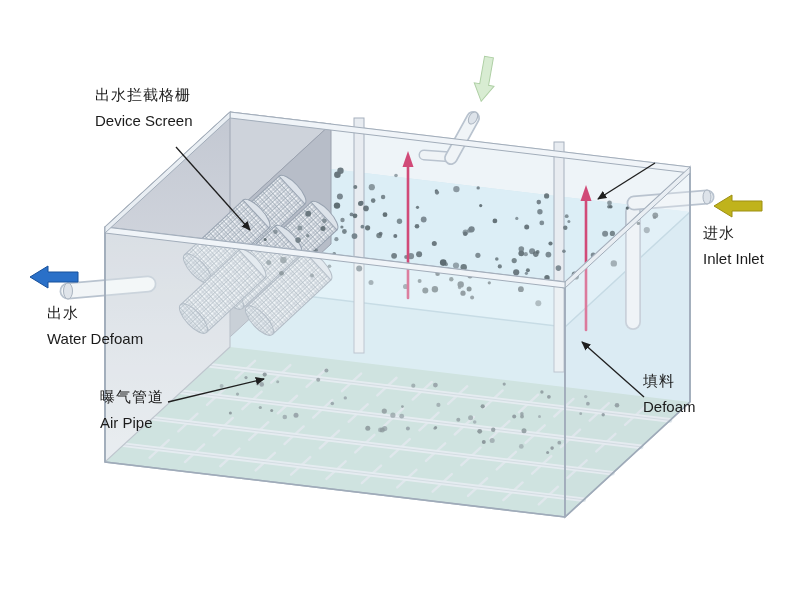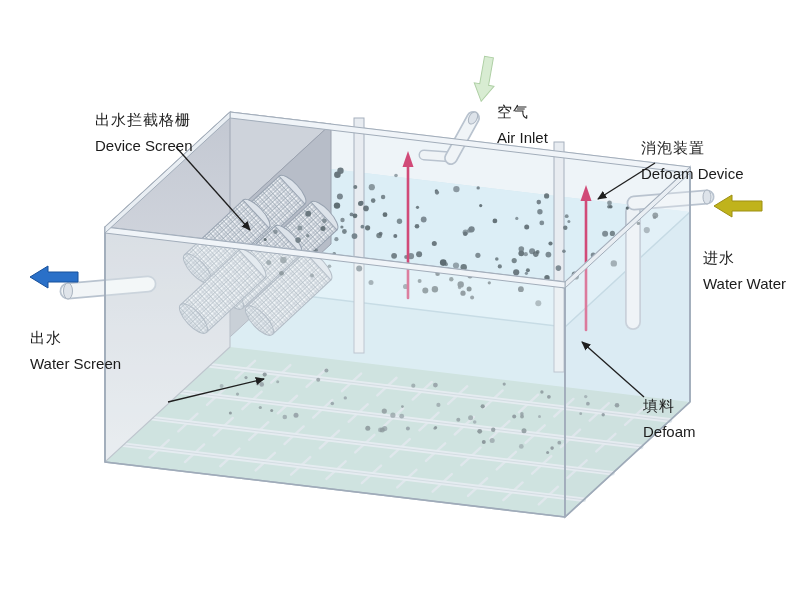--- a/index.html
+++ b/index.html
@@ -1,21 +1,21 @@
 <!DOCTYPE html>
 <html><head>
 <meta charset="utf-8">
 <style>
   html,body{margin:0;padding:0;background:#fff;}
   .stage{position:relative;width:800px;height:600px;background:#ffffff;overflow:hidden;
          font-family:"Liberation Sans",sans-serif;}
   .stage svg{position:absolute;left:0;top:0;}
   .label{position:absolute;display:flex;flex-direction:column;gap:9px;
          color:#1b1b1b;font-size:15px;line-height:1.15;white-space:nowrap;}
-  .label .zh{letter-spacing:1px;margin-top:25px;}
+  .label .zh{letter-spacing:1px;}
 </style>
 </head>
 <body>
 
 <div class="stage">
 
 <svg width="800" height="600" viewBox="0 0 800 600">
   <defs>
     <pattern id="mesh" width="6" height="6" patternUnits="userSpaceOnUse">
       <path d="M0,1 H6 M1,0 V6 M0,4.5 H6 M4.5,0 V6" stroke="#93a0ae" stroke-width="0.7" fill="none"></path>
@@ -401,34 +401,30 @@
     <line x1="655" y1="163" x2="598" y2="199" marker-end="url(#ah)"></line>
     <line x1="168" y1="402" x2="264" y2="379" marker-end="url(#ah)"></line>
     <line x1="644" y1="397" x2="582" y2="342" marker-end="url(#ah)"></line>
   </g>
 </svg>
 
 <div class="label" style="left:95px;top:86px">
   <span class="zh">出水拦截格栅</span>
   <span class="en">Device Screen</span>
 </div>
-<div class="label" style="left:497px;top:78px">
-  <span class="zh">空气</span>
-  <span class="en">Air Inlet</span>
-</div>
-<div class="label" style="left:641px;top:114px">
-  <span class="zh">消泡装置</span>
-  <span class="en">Defoam Device</span>
-</div>
 <div class="label" style="left:703px;top:224px">
   <span class="zh">进水</span>
-  <span class="en">Water Water</span>
-</div>
-<div class="label" style="left:30px;top:304px">
+  <span class="en">Inlet Inlet</span>
+</div>
+<div class="label" style="left:47px;top:304px">
   <span class="zh">出水</span>
-  <span class="en">Water Screen</span>
+  <span class="en">Water Defoam</span>
+</div>
+<div class="label" style="left:100px;top:388px">
+  <span class="zh">曝气管道</span>
+  <span class="en">Air Pipe</span>
 </div>
 <div class="label" style="left:643px;top:372px">
   <span class="zh">填料</span>
   <span class="en">Defoam</span>
 </div>
 
 </div>
 
 </body></html>

